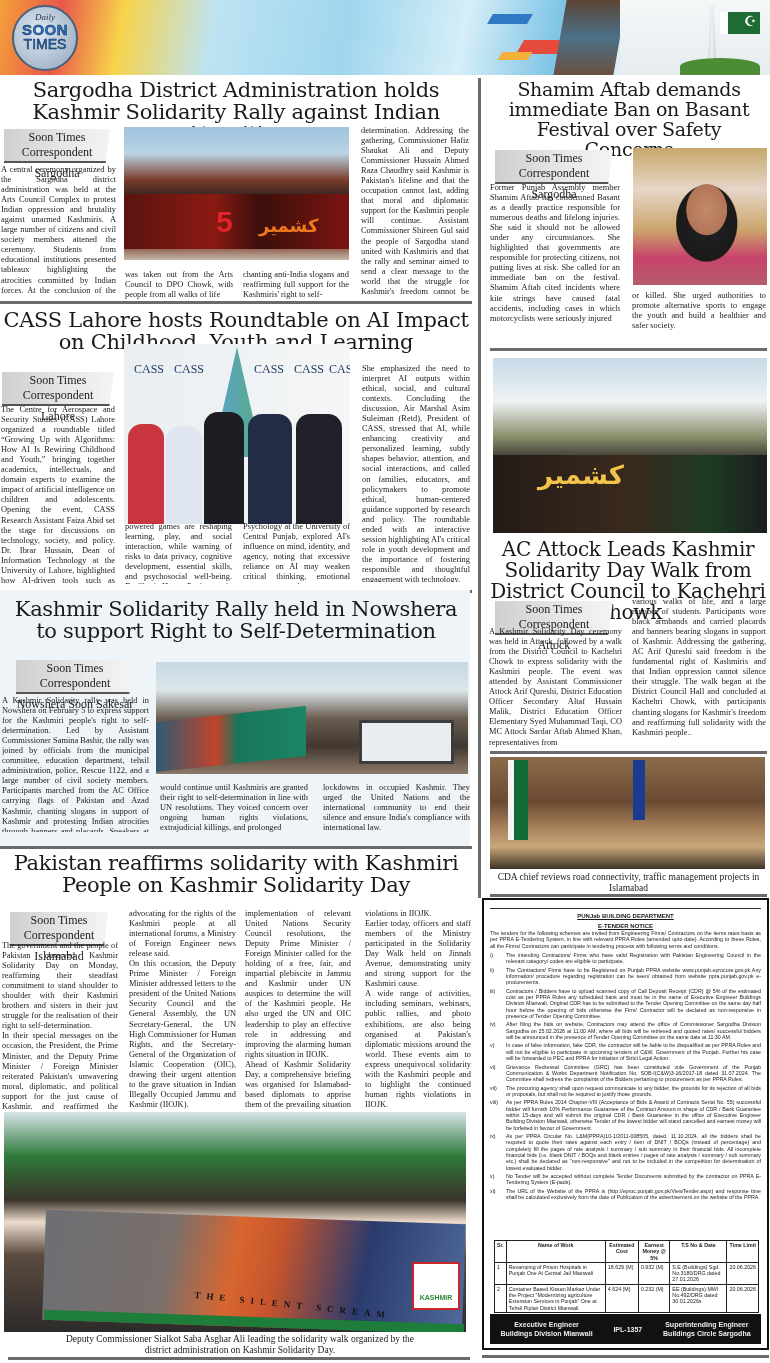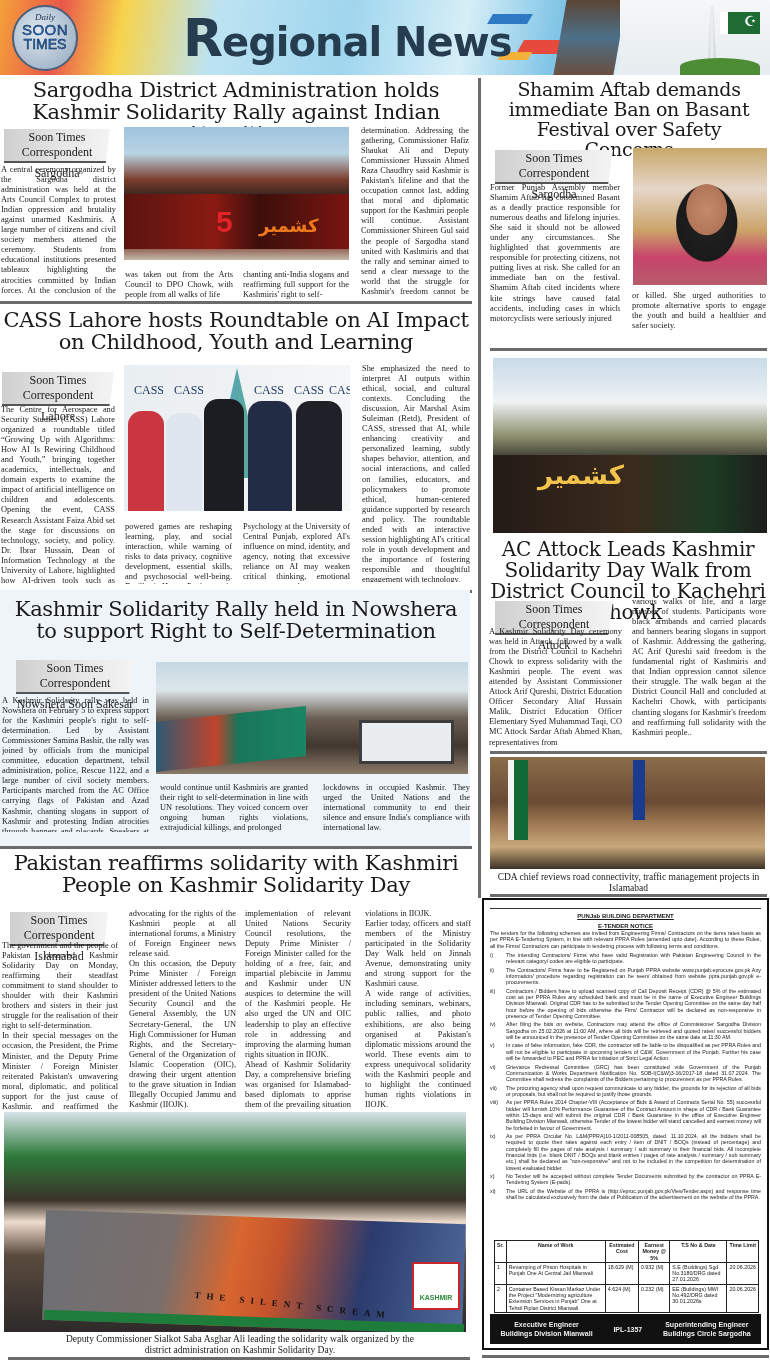--- a/index.html
+++ b/index.html
@@ -7,21 +7,21 @@
 body{position:relative;font-family:"Liberation Serif",serif;color:#111}
 .abs{position:absolute}
 
 #mast{left:0;top:0;width:770px;height:75px;overflow:hidden;
  background:linear-gradient(100deg,#f4a13a 0%,#e9574a 8%,#f7d34a 16%,#bde3f2 28%,#9fd6ee 45%,#d6eef7 60%,#7fc4e6 72%,#f0f6fa 82%,#ffffff 100%)}
 #mast .stripe1{position:absolute;left:490px;top:14px;width:40px;height:10px;background:#2f78c4;transform:skewX(-30deg)}
 #mast .stripe2{position:absolute;left:520px;top:40px;width:50px;height:14px;background:#e54a3d;transform:skewX(-30deg)}
 #mast .stripe3{position:absolute;left:500px;top:52px;width:30px;height:8px;background:#f3b13a;transform:skewX(-30deg)}
 #logo{left:12px;top:5px;width:66px;height:66px;border-radius:50%;background:radial-gradient(circle at 40% 40%,#dfe8f2,#8fa5bb);border:2px solid #4a5f7a;text-align:center;font-family:"Liberation Sans",sans-serif;line-height:1}
 #logo .daily{font-family:"Liberation Serif",serif;font-style:italic;font-size:9px;color:#1d2e4a;margin-top:6px}
-#logo .soon{font-weight:normal;font-size:15px;color:#2a72c8;letter-spacing:0.5px;-webkit-text-stroke:0.5px #10263f}
+#logo .soon{font-weight:bold;font-size:15px;color:#2a72c8;letter-spacing:0.5px;-webkit-text-stroke:0.5px #10263f}
 #logo .times{font-weight:normal;font-size:14px;color:#2a72c8;-webkit-text-stroke:0.5px #10263f}
 #brand{left:183px;top:14px;font-family:"DejaVu Sans",sans-serif;font-weight:bold;font-size:40px;color:#263d4f;letter-spacing:-1px;line-height:48px}
 #brand .big{font-size:52px}
 #mast-photo{left:560px;top:0;width:60px;height:75px;background:linear-gradient(180deg,#5b4535,#4c7088,#6a4f40);transform:skewX(-10deg)}
 #mast-monument{left:620px;top:0;width:150px;height:75px;background:linear-gradient(180deg,#f5f7f8,#e6ecef)}
 #minar{left:705px;top:6px;width:14px;height:60px;background:linear-gradient(90deg,#bcc4c9,#eef1f3,#aab3b8);clip-path:polygon(40% 0,60% 0,80% 100%,20% 100%)}
 #flag{left:720px;top:12px;width:40px;height:22px;background:#1f6b34;border-left:8px solid #fff}
 #flag span{position:absolute;left:16px;top:2px;color:#fff;font-size:14px;line-height:16px}
 #trees{left:680px;top:58px;width:80px;height:17px;background:#4c8c35;border-radius:50% 50% 0 0}
 
@@ -38,21 +38,21 @@
 
 #p1{left:124px;top:127px;width:225px;height:133px;background:
  linear-gradient(180deg,#9fc4de 0%,#b9d3e2 20%,#7a3b2a 40%,#22201e 55%,#4a1a14 65%,#702317 85%,#c3b9a9 100%)}
 #p1 .banner{position:absolute;left:0;top:67px;width:100%;height:55px;background:linear-gradient(90deg,#5a1410,#8a1a12 40%,#3c0f0b 60%,#7a1510);}
 #p1 .five{position:absolute;left:92px;top:78px;color:#e2232a;font:bold 30px "Liberation Sans",sans-serif}
 #p1 .k{position:absolute;left:135px;top:88px;color:#ef7a1c;font:bold 18px "DejaVu Sans",sans-serif}
 #p2{left:633px;top:148px;width:134px;height:137px;background:
  radial-gradient(ellipse 40px 50px at 55% 45%,#c48a6c 0%,#b27557 50%,transparent 52%),
  radial-gradient(ellipse 60px 75px at 55% 55%,#222 0%,#1a1a1a 50%,transparent 52%),
  linear-gradient(180deg,#c8a86b,#e5d6c8 30%,#cba46a 60%,#c7436b 80%,#b75c6c 100%)}
-#p3{left:124px;top:365px;width:226px;height:146px;background:
+#p3{left:124px;top:344px;width:226px;height:180px;background:
  linear-gradient(90deg,#e9eef1 0%,#f5f6f7 100%)}
 #p3 .tri{position:absolute;left:88px;top:3px;width:50px;height:110px;background:linear-gradient(90deg,#3a8dc9,#2f9b66);clip-path:polygon(50% 0,100% 100%,0 100%);opacity:.8}
 #p3 .cass{position:absolute;font:12px "Liberation Serif",serif;color:#1e3a63}
 #p3 .person{position:absolute;bottom:0;border-radius:14px 14px 0 0}
 #p4{left:493px;top:358px;width:274px;height:175px;background:linear-gradient(180deg,#c7dbe7 0%,#eef2f4 25%,#8b8f6c 45%,#2a2826 60%,#3e2b1e 75%,#1f1d1c 100%)}
 #p4 .bann{position:absolute;left:0;top:97px;width:100%;height:78px;background:linear-gradient(90deg,#241b16,#3a2a1d 50%,#1c3b23 80%,#1d1d1d)}
 #p4 .k{position:absolute;left:45px;top:102px;color:#f3c34b;font:bold 26px "DejaVu Sans",sans-serif}
 #p5{left:490px;top:757px;width:275px;height:112px;background:linear-gradient(180deg,#8b6c4a 0%,#6a4a33 40%,#a07a55 60%,#c9a87b 80%,#3d3226 100%)}
 #p5 .flag1{position:absolute;left:18px;top:3px;width:20px;height:80px;background:#0f6a35;border-left:6px solid #f4f4f4}
 #p5 .flag2{position:absolute;left:143px;top:3px;width:12px;height:60px;background:#1a3b8f}
@@ -87,21 +87,20 @@
 
 <div id="mast" class="abs">
   <div class="stripe1"></div>
   <div class="stripe2"></div>
   <div class="stripe3"></div>
   <div id="logo" class="abs">
     <div class="daily">Daily</div>
     <div class="soon">SOON</div>
     <div class="times">TIMES</div>
   </div>
-  <div id="brand" class="abs"><span class="big">R</span><span>egional News</span></div>
   <div id="mast-photo" class="abs"></div>
   <div id="mast-monument" class="abs"></div>
   <div id="minar" class="abs"></div>
   <div id="flag" class="abs">
       <span>☪</span>
     </div>
   <div id="trees" class="abs"></div>
 </div>
 
 <div class="vrule" style="left:478px;top:78px;height:820px"></div>

